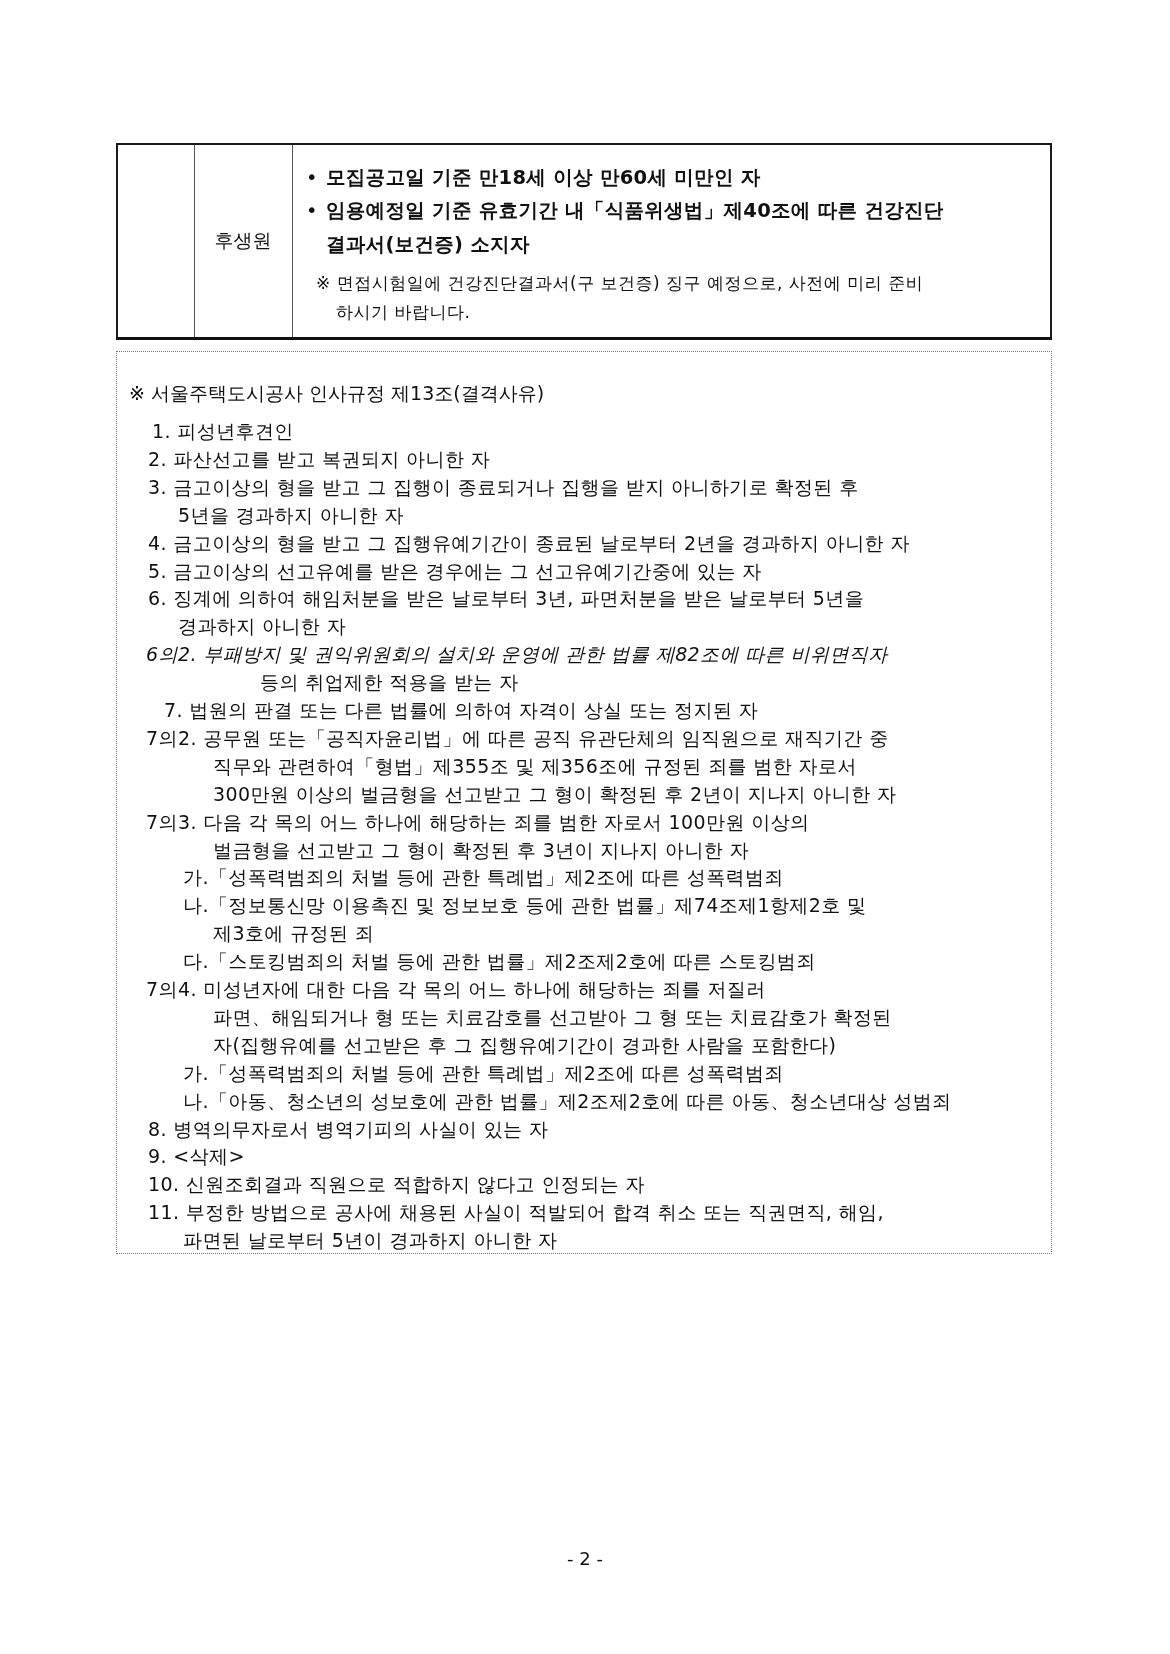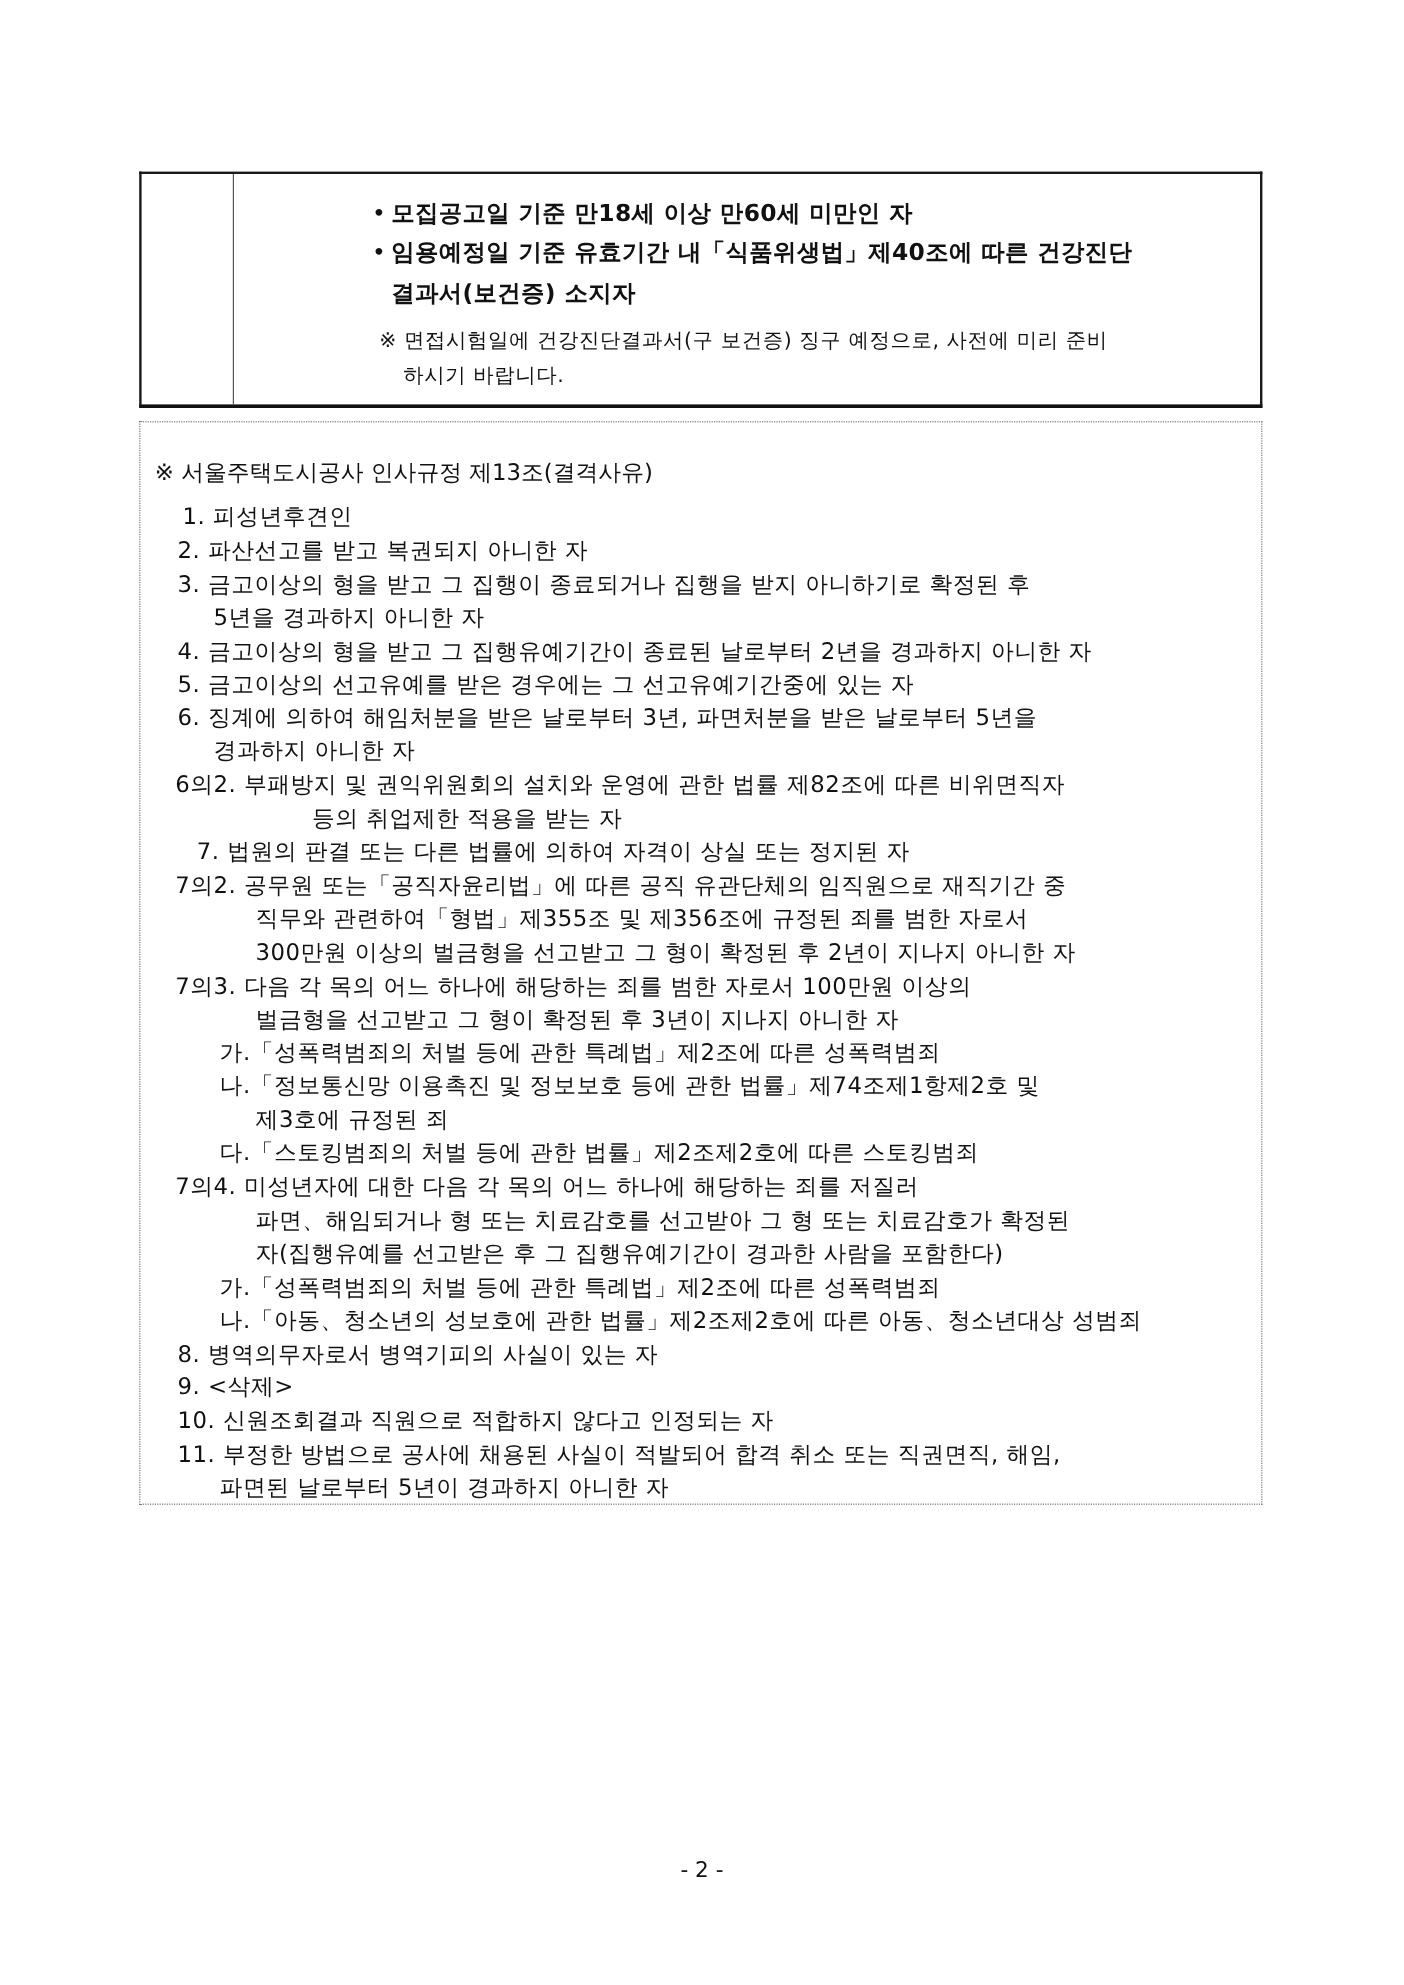--- a/index.html
+++ b/index.html
@@ -4,35 +4,38 @@
 <style>
   html, body { margin:0; padding:0; background:#ffffff; }
   body { width:1170px; height:1654px; position:relative; overflow:hidden;
          font-family:"DejaVu Sans","Liberation Sans",sans-serif; color:#111; }
   .table { position:absolute; left:116px; top:143px; width:936px; height:197px;
            border:2px solid #1a1a1a; border-bottom:3px solid #111; box-sizing:border-box; }
   .col { position:absolute; top:0; bottom:0; border-right:1px solid #555; }
   .col1 { left:0; width:76px; }
   .col2 { left:76px; width:98px; display:flex; align-items:center; justify-content:center;
           font-size:19px; }
-  .col3 { position:absolute; left:174px; right:0; top:0; bottom:0;text-align:center; }
+  .col3 { position:absolute; left:174px; right:0; top:0; bottom:0; }
   .req { position:absolute; left:14px; font-size:19.5px; font-weight:bold; white-space:nowrap; letter-spacing:0.3px; }
   .req .bullet { display:inline-block; width:20px; font-weight:normal; }
   .note { position:absolute; left:24px; font-size:17px; white-space:nowrap; letter-spacing:0.5px; }
   .dotbox { position:absolute; left:116px; top:351px; width:936px; height:903px;
             border:1px dotted #777; box-sizing:border-box; }
   .dtitle { position:absolute; left:129px; top:381px; font-size:19px; font-weight:normal; white-space:nowrap; }
   .line { position:absolute; font-size:19px; white-space:nowrap; height:28px; line-height:28px; letter-spacing:0.4px; }
   .pagenum { position:absolute; left:0; width:1170px; top:1548px; text-align:center; font-size:18px; }
 </style>
 </head>
 <body>
 
 <div class="table">
   <div class="col col1"></div>
+  <div class="col col2">
+    <span>후생원</span>
+  </div>
   <div class="col3">
     <div class="req" style="top:19px">
       <span class="bullet">•</span><span>모집공고일 기준 만18세 이상 만60세 미만인 자</span>
     </div>
     <div class="req" style="top:52px">
       <span class="bullet">•</span><span>임용예정일 기준 유효기간 내「식품위생법」제40조에 따른 건강진단</span>
     </div>
     <div class="req" style="top:86px">
       <span class="bullet"></span><span>결과서(보건증) 소지자</span>
     </div>
@@ -45,21 +48,21 @@
 <div class="dtitle">※ 서울주택도시공사 인사규정 제13조(결격사유)</div>
 <div id="lines">
     <div class="line" style="left: 152px; top: 417px;">1. 피성년후견인</div>
     <div class="line" style="left: 148px; top: 444.9px;">2. 파산선고를 받고 복권되지 아니한 자</div>
     <div class="line" style="left: 148px; top: 472.8px;">3. 금고이상의 형을 받고 그 집행이 종료되거나 집행을 받지 아니하기로 확정된 후</div>
     <div class="line" style="left: 178px; top: 500.7px;">5년을 경과하지 아니한 자</div>
     <div class="line" style="left: 148px; top: 528.6px;">4. 금고이상의 형을 받고 그 집행유예기간이 종료된 날로부터 2년을 경과하지 아니한 자</div>
     <div class="line" style="left: 148px; top: 556.5px;">5. 금고이상의 선고유예를 받은 경우에는 그 선고유예기간중에 있는 자</div>
     <div class="line" style="left: 148px; top: 584.4px;">6. 징계에 의하여 해임처분을 받은 날로부터 3년, 파면처분을 받은 날로부터 5년을</div>
     <div class="line" style="left: 178px; top: 612.3px;">경과하지 아니한 자</div>
-    <div class="line" style="left: 146px; top: 640.2px;">6의2. 부패방지 및 권익위원회의 설치와 운영에 관한 법률 제82조에 따른 비위면직자</div>
+    <div class="line" style="left: 146px; top: 640.2px; font-style: italic;">6의2. 부패방지 및 권익위원회의 설치와 운영에 관한 법률 제82조에 따른 비위면직자</div>
     <div class="line" style="left: 213px; top: 668.1px; margin-left: 47px;">등의 취업제한 적용을 받는 자</div>
     <div class="line" style="left: 164px; top: 696px;">7. 법원의 판결 또는 다른 법률에 의하여 자격이 상실 또는 정지된 자</div>
     <div class="line" style="left: 146px; top: 723.9px;">7의2. 공무원 또는「공직자윤리법」에 따른 공직 유관단체의 임직원으로 재직기간 중</div>
     <div class="line" style="left: 213px; top: 751.8px;">직무와 관련하여「형법」제355조 및 제356조에 규정된 죄를 범한 자로서</div>
     <div class="line" style="left: 213px; top: 779.7px;">300만원 이상의 벌금형을 선고받고 그 형이 확정된 후 2년이 지나지 아니한 자</div>
     <div class="line" style="left: 146px; top: 807.6px;">7의3. 다음 각 목의 어느 하나에 해당하는 죄를 범한 자로서 100만원 이상의</div>
     <div class="line" style="left: 213px; top: 835.5px;">벌금형을 선고받고 그 형이 확정된 후 3년이 지나지 아니한 자</div>
     <div class="line" style="left: 183px; top: 863.4px;">가.「성폭력범죄의 처벌 등에 관한 특례법」제2조에 따른 성폭력범죄</div>
     <div class="line" style="left: 183px; top: 891.3px;">나.「정보통신망 이용촉진 및 정보보호 등에 관한 법률」제74조제1항제2호 및</div>
     <div class="line" style="left: 213px; top: 919.2px;">제3호에 규정된 죄</div>

